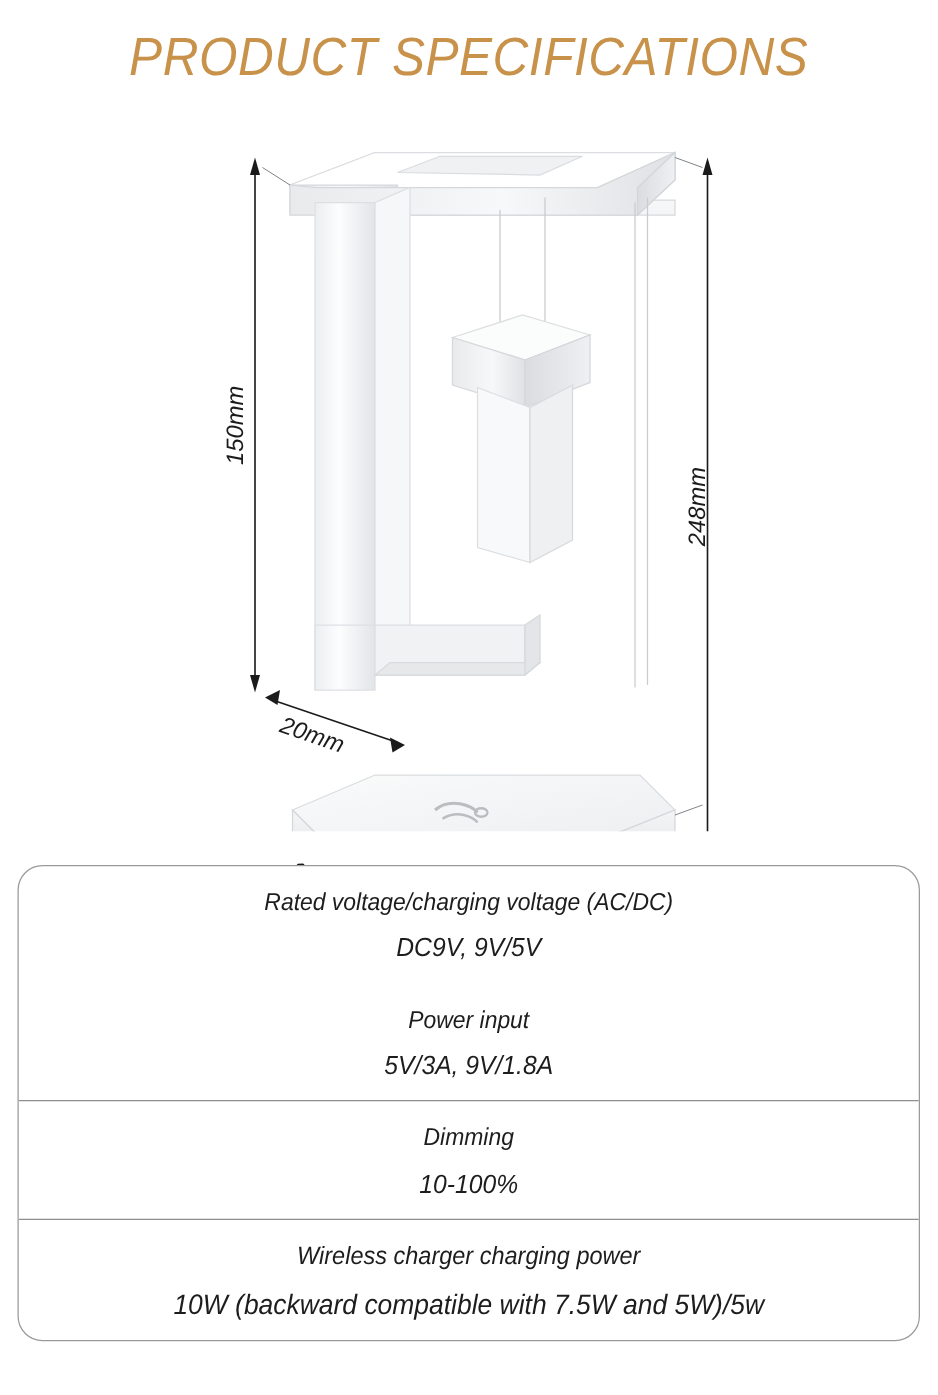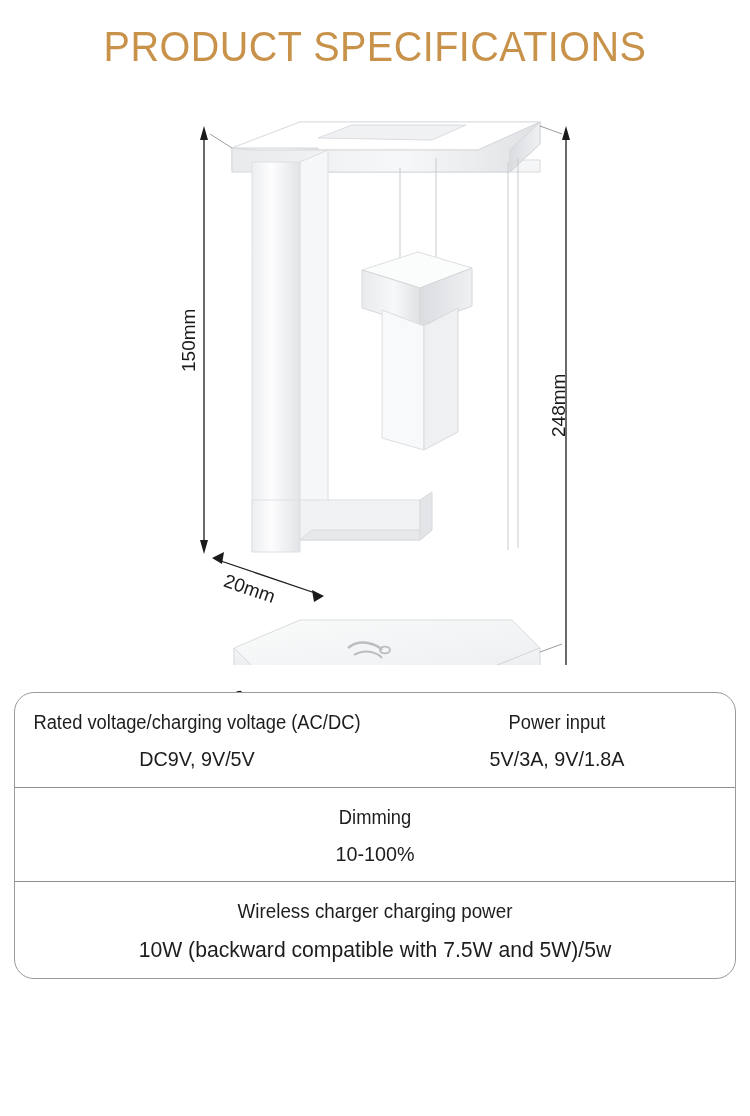--- a/index.html
+++ b/index.html
@@ -10,20 +10,21 @@
     background: #ffffff;
     font-family: "Liberation Sans", sans-serif;
     overflow: hidden;
   }
 
   #page {
     position: relative;
     width: 682px;
     height: 1116px;
     background: #ffffff;
+    font-style: italic;
   }
 
   
   #title {
     position: absolute;
     top: 22px;
     left: 0;
     width: 750px;
     text-align: center;
     font-size: 43px;
@@ -89,20 +90,21 @@
     top: 692px;
     width: 722px;
     background: #ffffff;
     border: 1px solid #9a9a9a;
     border-radius: 20px;
     overflow: hidden;
   }
   .spec-row {
     display: flex;
     border-bottom: 1px solid #8e8e8e;
+    flex-direction: column;
   }
   .spec-row:last-child { border-bottom: none; }
 
   .spec-cell {
     flex: 1 1 50%;
     padding: 16px 8px 14px;
     text-align: center;
   }
   .spec-cell.full { flex: 1 1 100%; }
 

